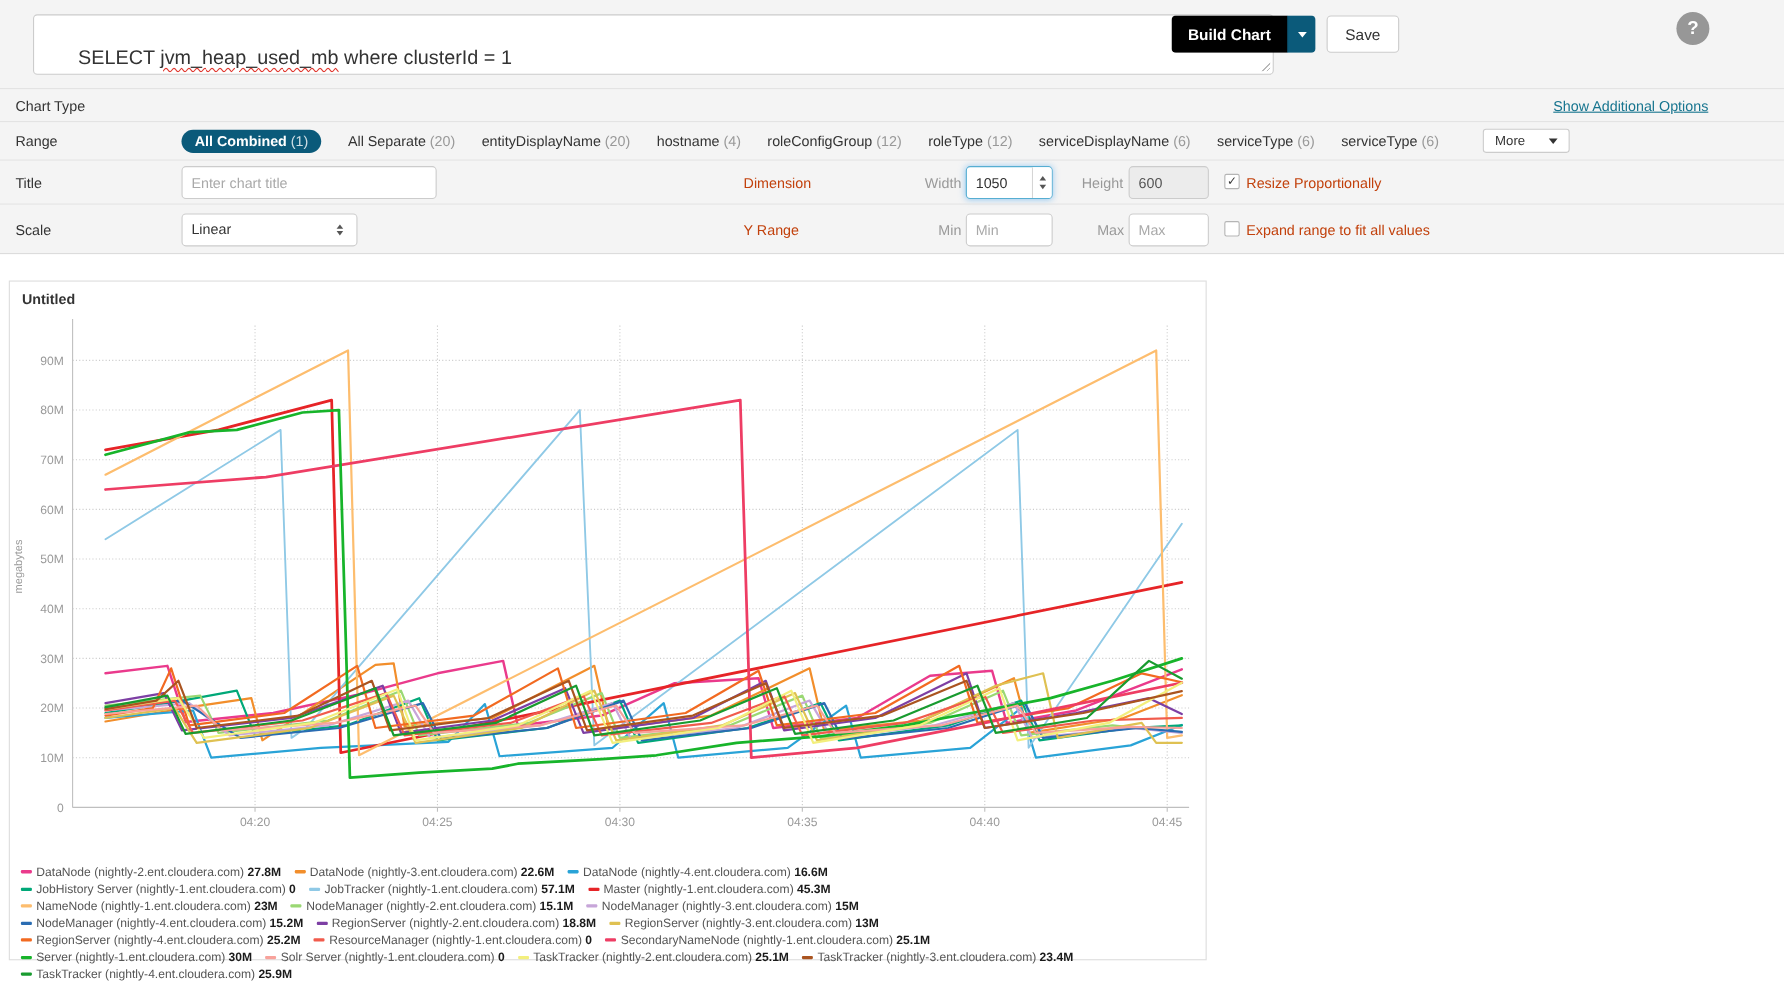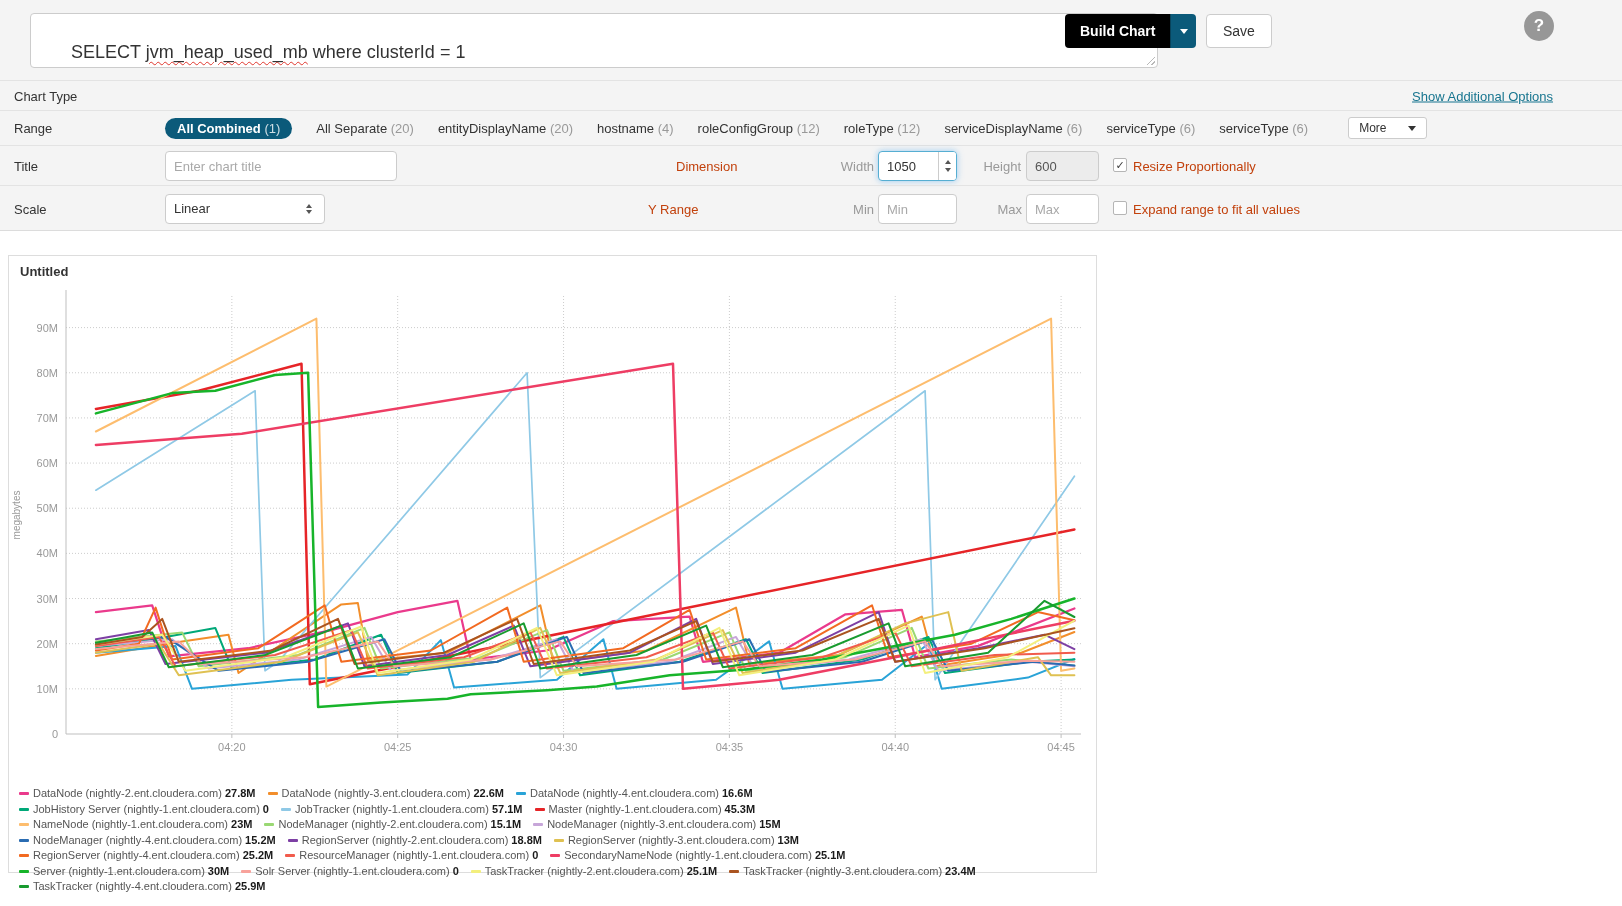--- a/index.html
+++ b/index.html
@@ -122,21 +122,21 @@
 
     <div class="ctl-row row-scale">
       <span class="rowlabel">Scale</span>
       <div class="selectbox">
         <span>Linear</span>
         <span class="arrows">
             <span class="tri-up"></span>
             <span class="tri-dn"></span>
           </span>
       </div>
-      <span class="midlabel" style="left:648px;text-align:right;">Y Range</span>
+      <span class="midlabel" style="left:676px;text-align:right;">Y Range</span>
       <span class="graylabel" style="left:832px; width:42px;">Min</span>
       <input class="tb-input" style="left: 878px; top: 8px; width: 79px;" placeholder="Min">
       <span class="graylabel" style="left:980px; width:42px;">Max</span>
       <input class="tb-input" style="left: 1026px; top: 8px; width: 73px;" placeholder="Max">
       <span class="cb" id="cb-expand" style="left:1113px; top:15px;"></span>
       <span class="midlabel" style="left:1133px;">Expand range to fit all values</span>
     </div>
   </div>
 
   <div class="card">

